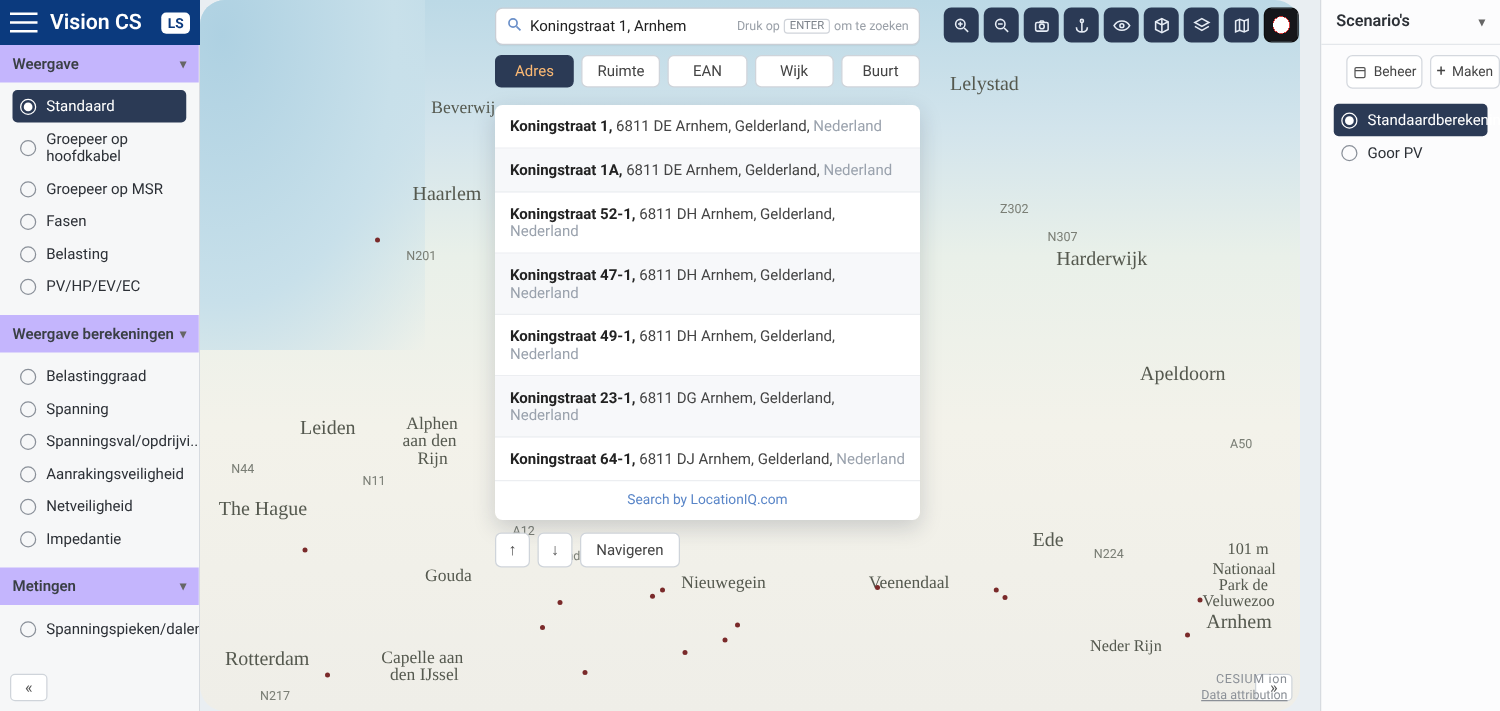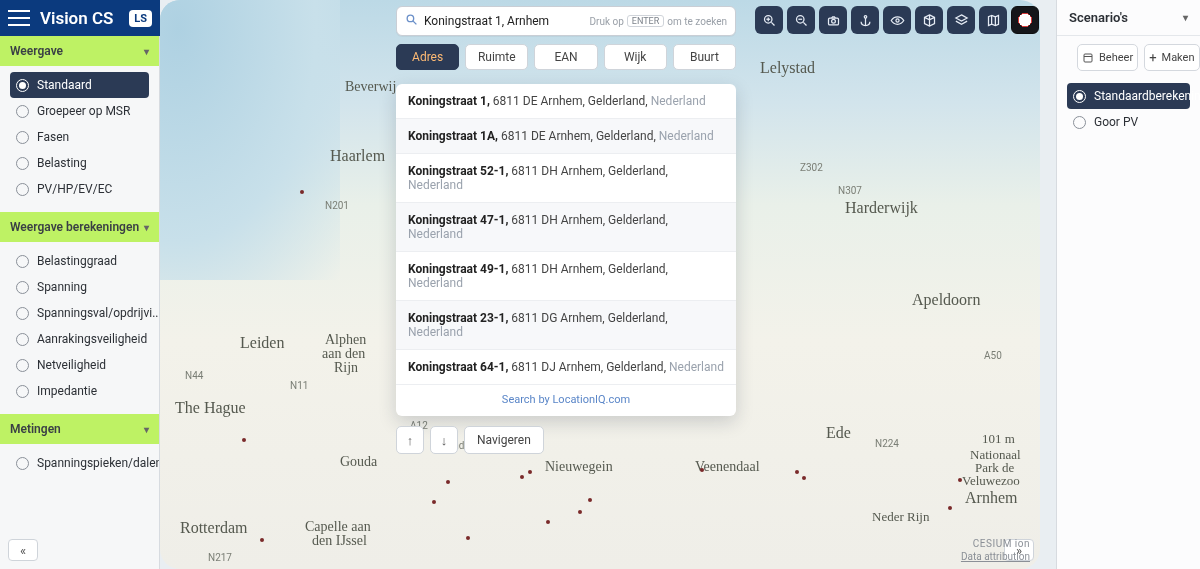--- a/index.html
+++ b/index.html
@@ -6,21 +6,21 @@
 html, body { width: 1200px; height: 569px; overflow: hidden; background: #e9eef2; position: relative; }
 
 
 .hdr { position: absolute; left: 0; top: 0; width: 160px; height: 36px; background: #0b3a7e; color: #fff; display: flex; align-items: center; padding: 0 8px; font-weight: 600; font-size: 17px; }
 .hdr .hamburger { width: 22px; height: 16px; margin-right: 10px; cursor: pointer; display: flex; flex-direction: column; justify-content: space-between; }
 .hdr .hamburger span { display: block; height: 2px; background: #fff; }
 .hdr .badge { margin-left: auto; background: #fff; color: #0b3a7e; border-radius: 4px; font-size: 11px; font-weight: 700; padding: 2px 5px; }
 
 
 .sidebar-l { position: absolute; left: 0; top: 36px; bottom: 0; width: 160px; background: #f6f7f8; border-right: 1px solid #d7dbe0; overflow-y: auto; }
-.group-hdr { background: #bef264; padding: 8px 10px; font-size: 12px; color: #3a3f45; font-weight: 600; display: flex; align-items: center; justify-content: space-between; cursor: pointer; }
+.group-hdr { background: #c4b5fd; padding: 8px 10px; font-size: 12px; color: #3a3f45; font-weight: 600; display: flex; align-items: center; justify-content: space-between; cursor: pointer; }
 .group-hdr .chev { font-size: 10px; color: #666; }
 .opts { padding: 6px 10px 10px 10px; }
 .opt { display: flex; align-items: center; gap: 8px; padding: 6px 6px; border-radius: 4px; font-size: 12px; color: #2c3036; cursor: pointer; }
 .opt.active { background: #2b3a55; color: #fff; }
 .opt .radio { width: 13px; height: 13px; border: 1.5px solid #8a9099; border-radius: 50%; flex: 0 0 auto; position: relative; }
 .opt.active .radio { border-color: #fff; }
 .opt.active .radio::after { content:""; position:absolute; inset:2px; border-radius:50%; background:#fff; }
 
 .collapse-pill { position: absolute; left: 8px; bottom: 8px; background: #fff; border: 1px solid #cfd4da; border-radius: 4px; width: 30px; height: 22px; display:flex; align-items:center; justify-content:center; font-size:13px; color:#555; cursor:pointer; }
 
@@ -97,20 +97,24 @@
 
 <div class="sidebar-l" id="left-sidebar">
     <div class="group-hdr">
       <span>Weergave</span>
       <span class="chev">▾</span>
     </div>
     <div class="opts">
       <div class="opt active">
         <span class="radio"></span>
         <span>Standaard</span>
+      </div>
+      <div class="opt">
+        <span class="radio"></span>
+        <span>Groepeer op hoofdkabel</span>
       </div>
       <div class="opt">
         <span class="radio"></span>
         <span>Groepeer op MSR</span>
       </div>
       <div class="opt">
         <span class="radio"></span>
         <span>Fasen</span>
       </div>
       <div class="opt">

